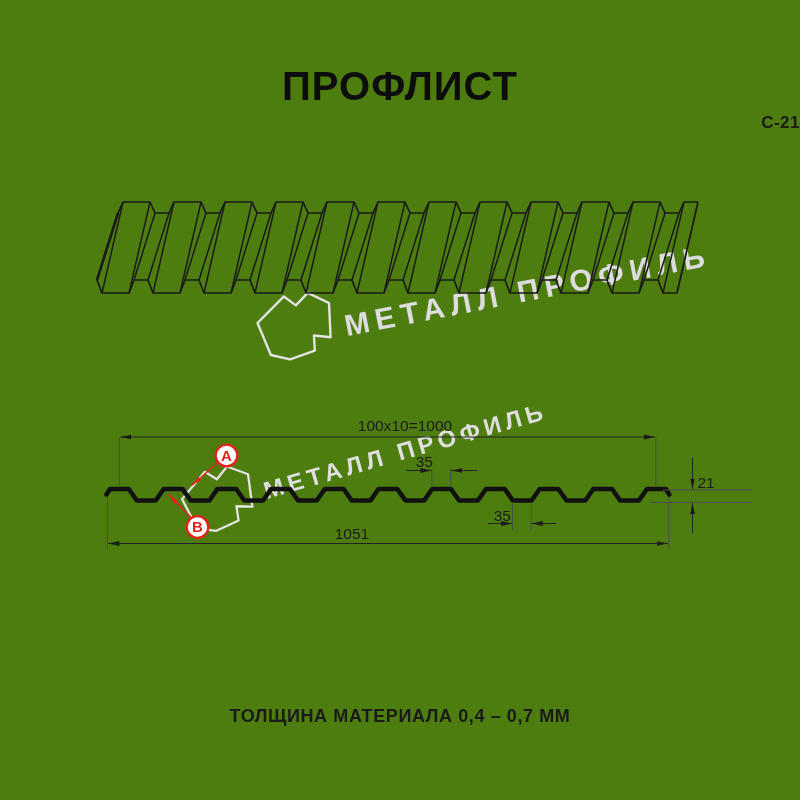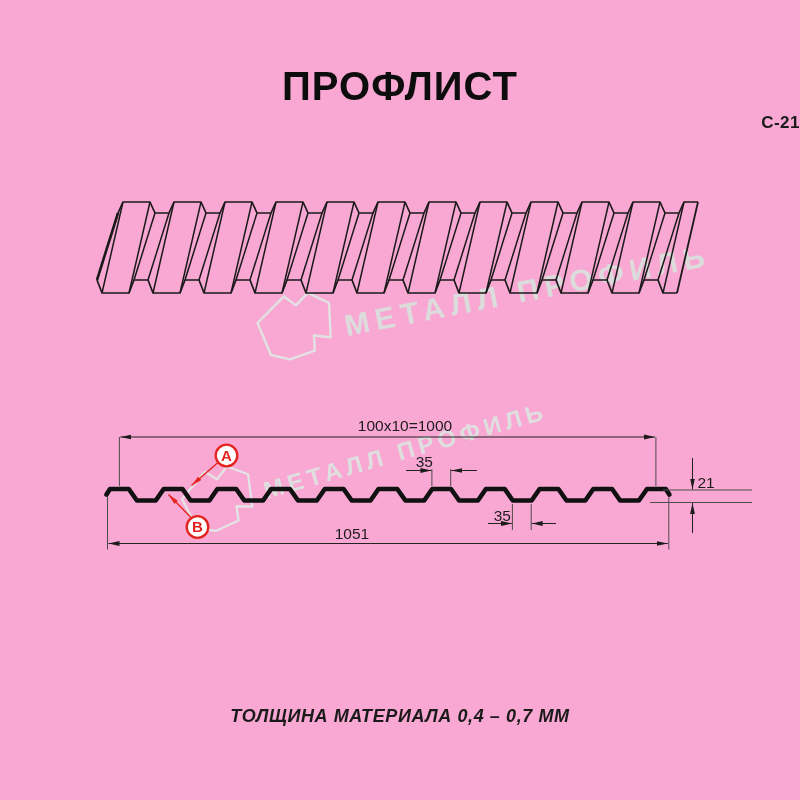--- a/index.html
+++ b/index.html
@@ -1,23 +1,23 @@
 <!DOCTYPE html>
 <html><head>
 <meta charset="utf-8">
 <style>
   html,body{margin:0;padding:0;background:#ffffff;}
-  .page{position:relative;width:800px;height:800px;background:#f9a8d4;overflow:hidden;
+  .page{position:relative;width:800px;height:800px;background:#4d7c0f;overflow:hidden;
         font-family:"Liberation Sans", sans-serif;}
   .title{position:absolute;top:64px;left:0;width:800px;text-align:center;
          font-size:40px;font-weight:bold;letter-spacing:1px;color:#0d0d0d;}
   .subtitle{position:absolute;top:113px;left:0;width:800px;text-align:right;
          font-size:17px;font-weight:bold;letter-spacing:0.5px;color:#1a1a1a;}
   .footer{position:absolute;top:706px;left:0;width:800px;text-align:center;
-         font-size:18px;font-weight:bold;letter-spacing:0.6px;color:#1a1a1a;font-style:italic;}
+         font-size:18px;font-weight:bold;letter-spacing:0.6px;color:#1a1a1a;}
   svg{position:absolute;top:0;left:0;}
   .dimtxt{font-family:"Liberation Sans", sans-serif;font-size:15.5px;fill:#1c1c1c;}
   .redtxt{font-family:"Liberation Sans", sans-serif;font-size:15px;font-weight:bold;}
   .wmtxt{font-family:"Liberation Sans", sans-serif;font-weight:bold;}
 </style>
 </head>
 <body>
 
 <div class="page">
 

